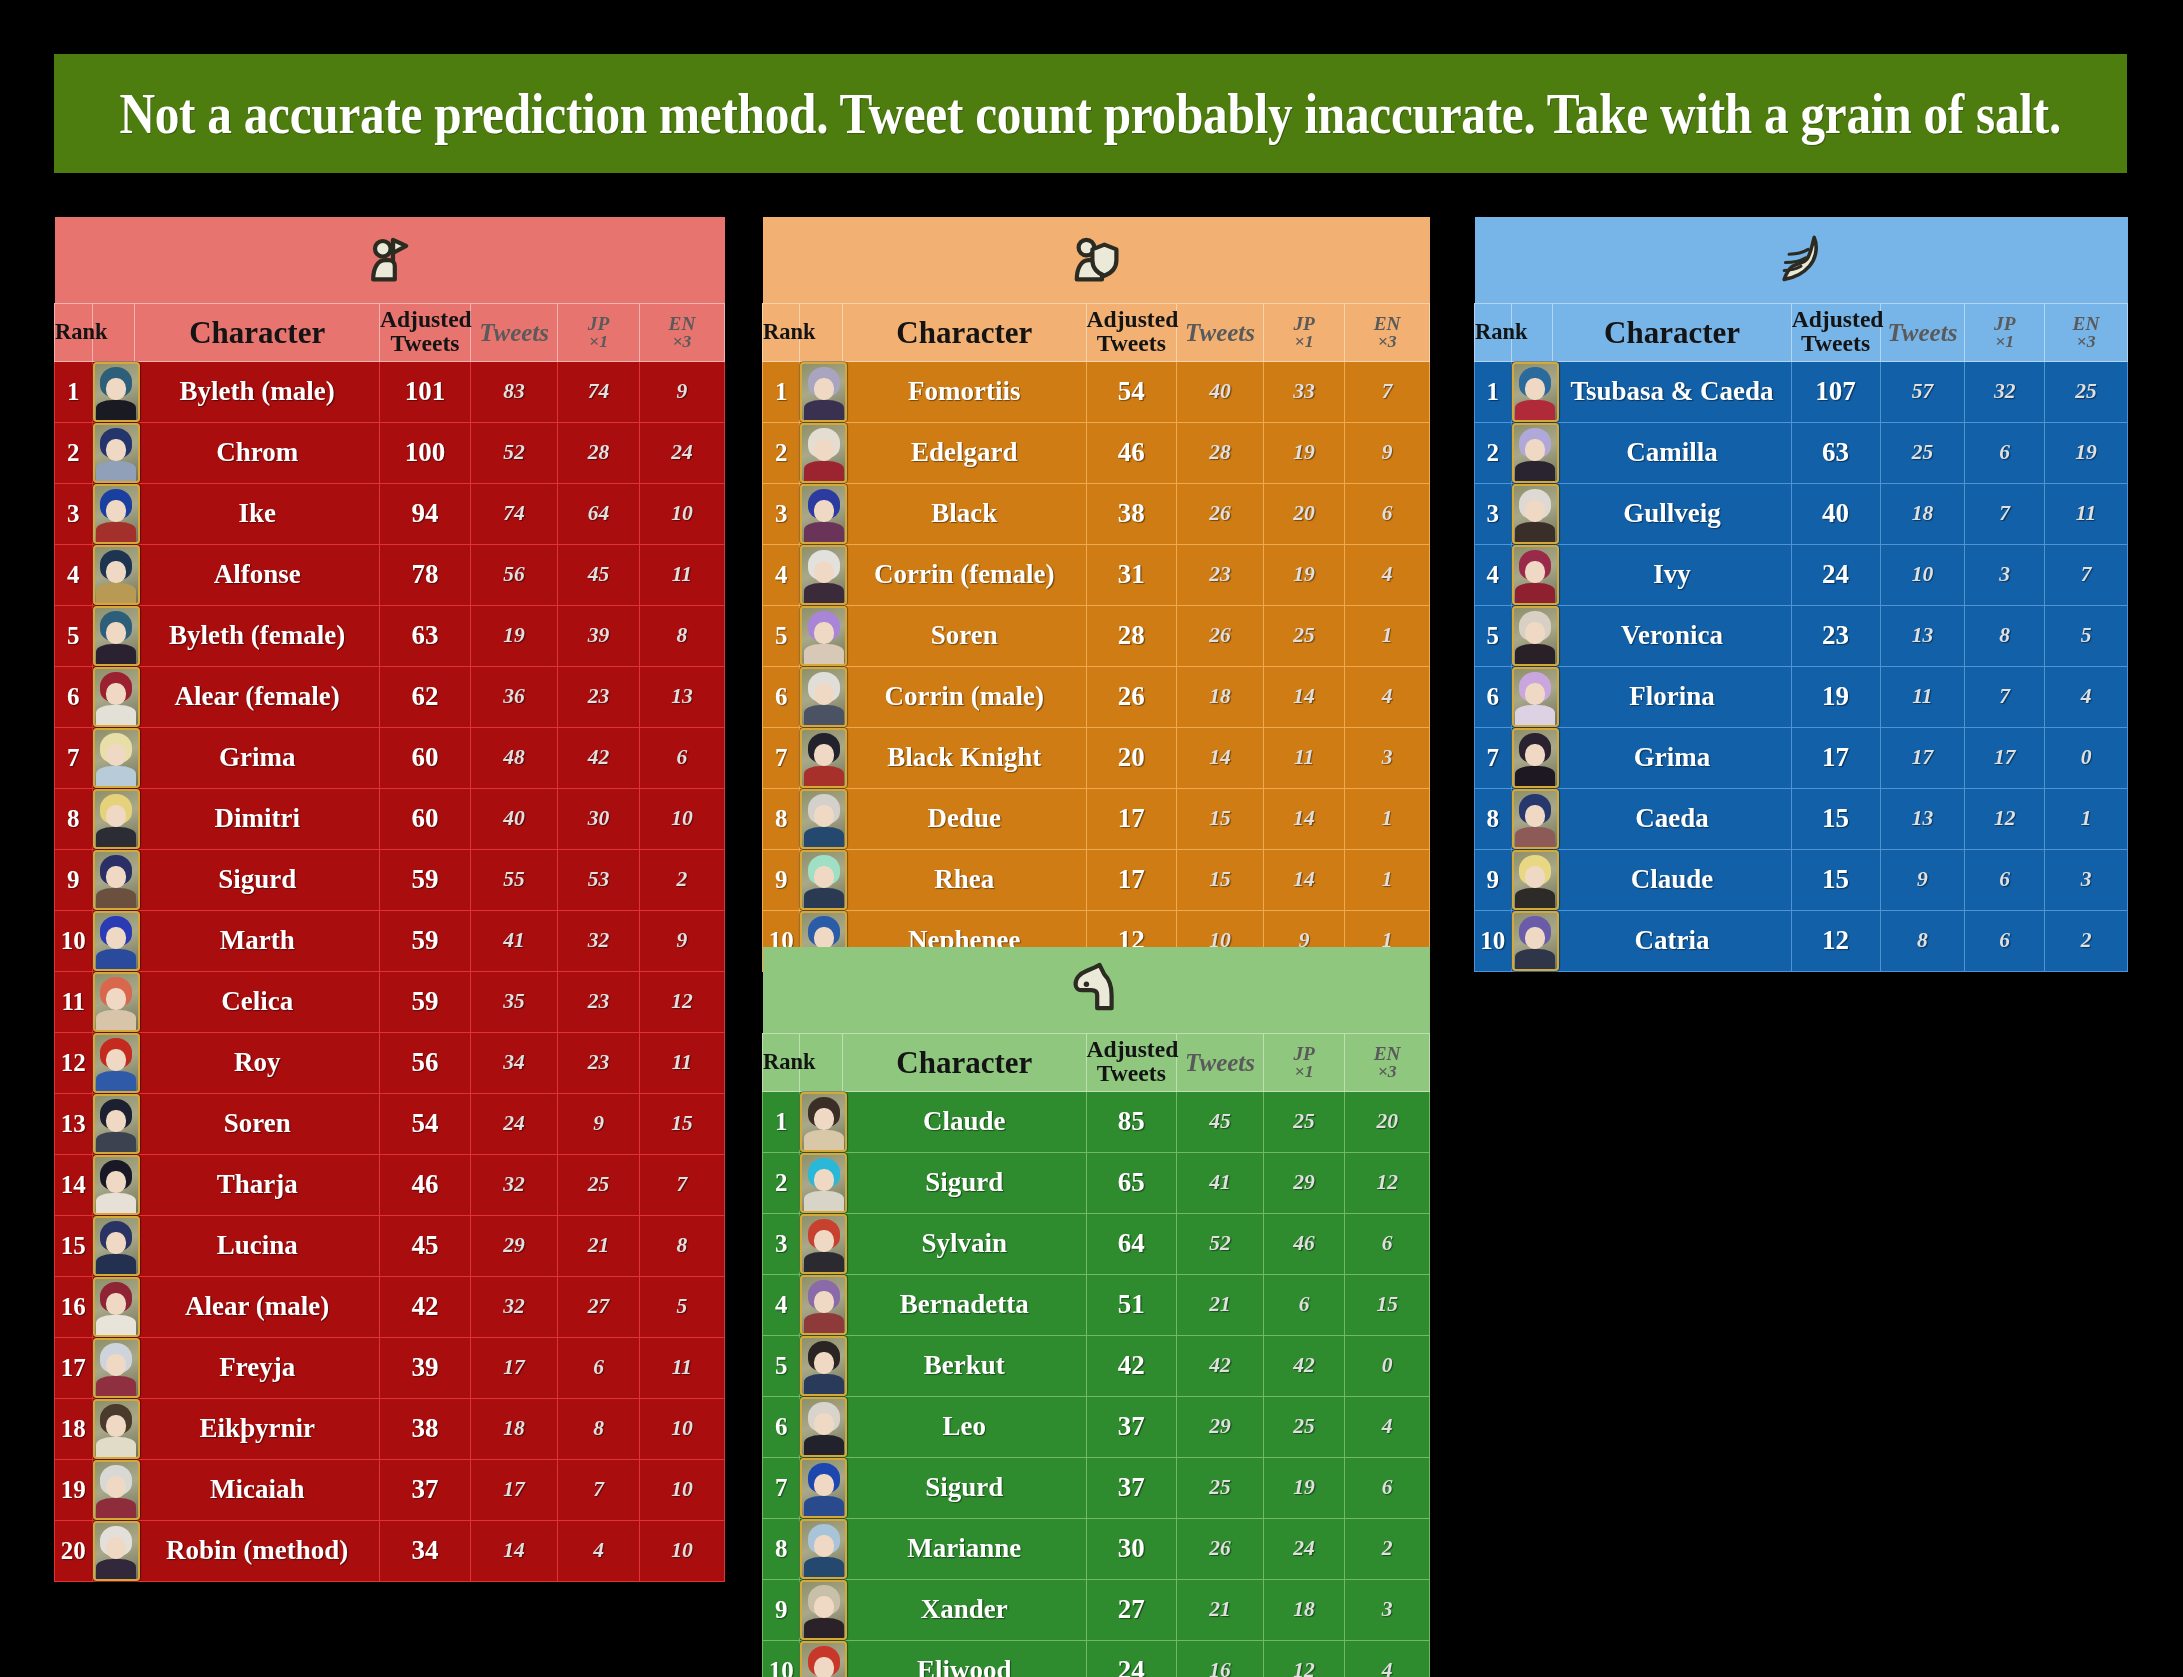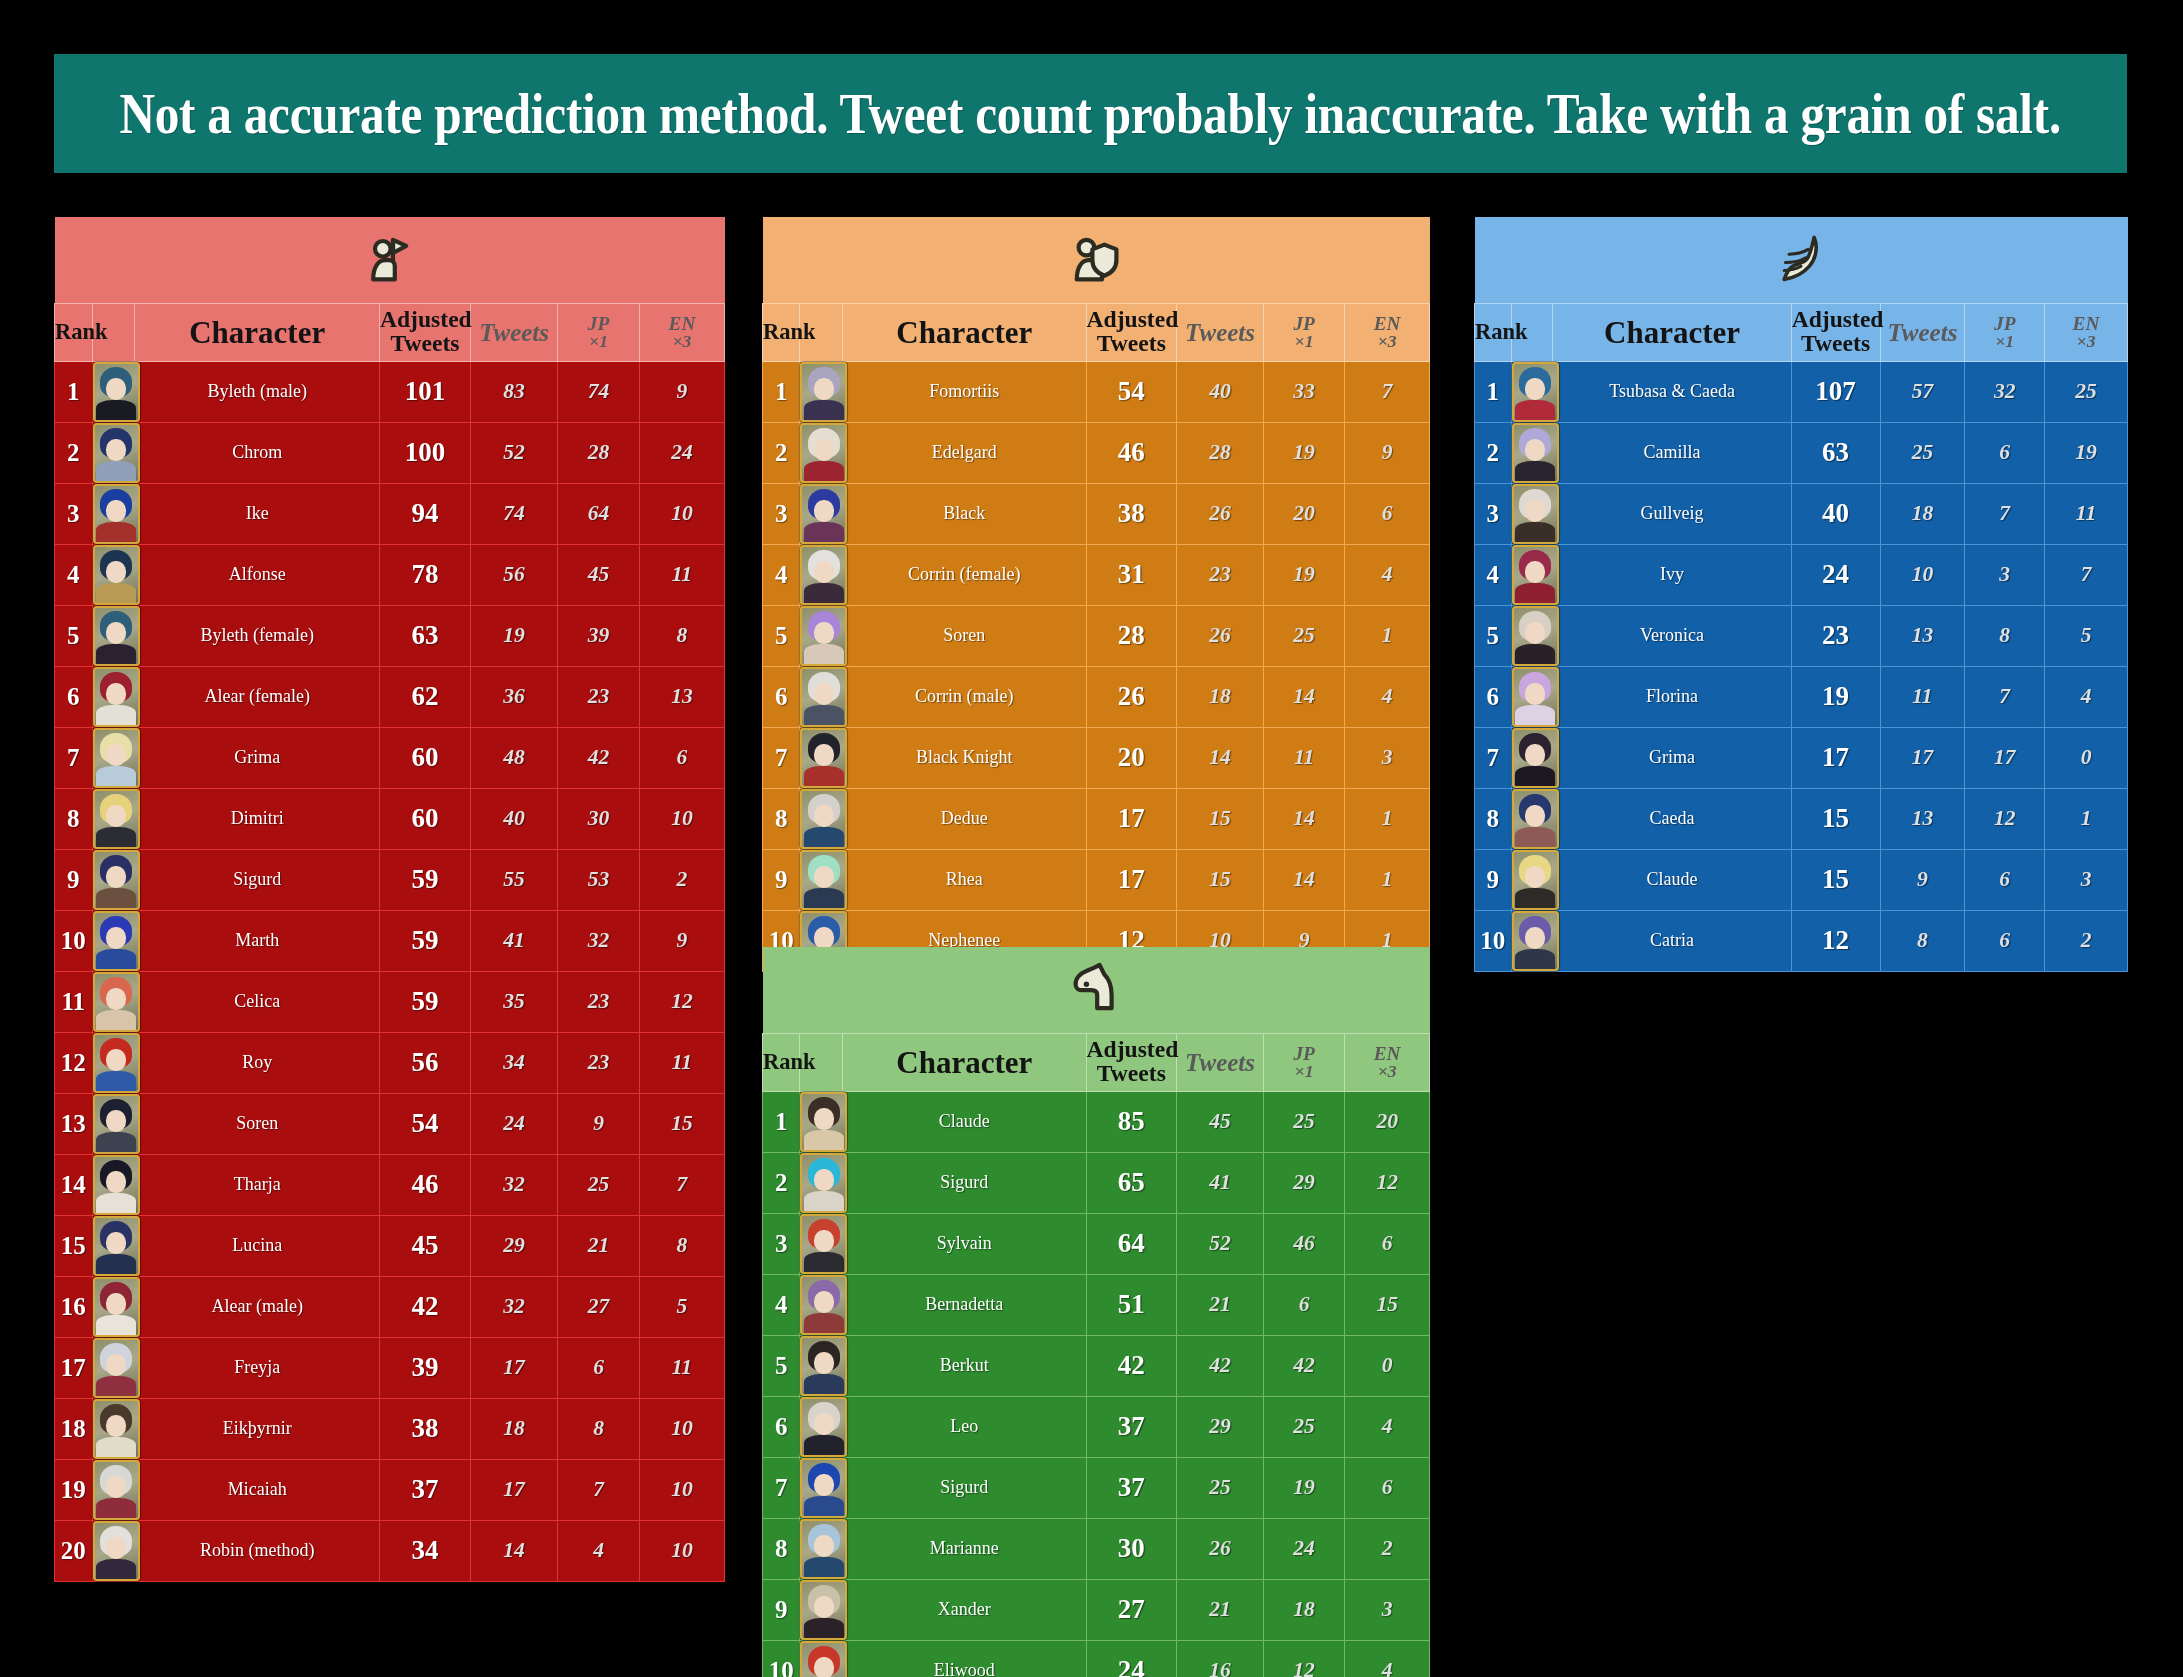--- a/index.html
+++ b/index.html
@@ -9,21 +9,21 @@
     font-family: "Liberation Serif", "DejaVu Serif", serif;
     overflow: hidden;
   }
   #root { position: relative; width: 2183px; height: 1678px; }
 
   
   .banner {
     position: absolute;
     left: 54px; top: 54px;
     width: 2073px; height: 119px;
-    background: #0f766e;
+    background: #4d7c0f;
     display: flex; align-items: center; justify-content: center;
   }
   .banner-text {
     color: #ffffff;
     font-size: 56px;
     font-weight: 700;
     letter-spacing: -0.3px;
     white-space: nowrap;
     transform: scaleX(0.88);
     text-shadow: 1.1px 1.1px 0 rgba(0,0,0,.25);
@@ -58,21 +58,21 @@
   .hdr .sub { font-size: 17.7px; display: block; }
 
   
   .row td {
     height: 57px;
     text-align: center; vertical-align: middle;
     color: #ffffff;
     text-shadow: 1.1px 1.1px 1.1px rgba(0,0,0,.45);
   }
   .row td.c-rank { font-size: 25px; font-weight: 700; }
-  .row td.c-char { font-size: 18px; font-weight: 400; }
+  .row td.c-char { font-size: 27px; font-weight: 700; }
   .row td.c-adj  { font-size: 27px; font-weight: 700; }
   .row td.c-tw, .row td.c-jp, .row td.c-en {
     font-size: 21.5px; font-style: italic; font-weight: 700;
     color: #e0e0e0;
   }
   .row td.c-pic { padding: 0; }
 
   
   .avatar {
     width: 47px; height: 60px; margin: 0 auto;

